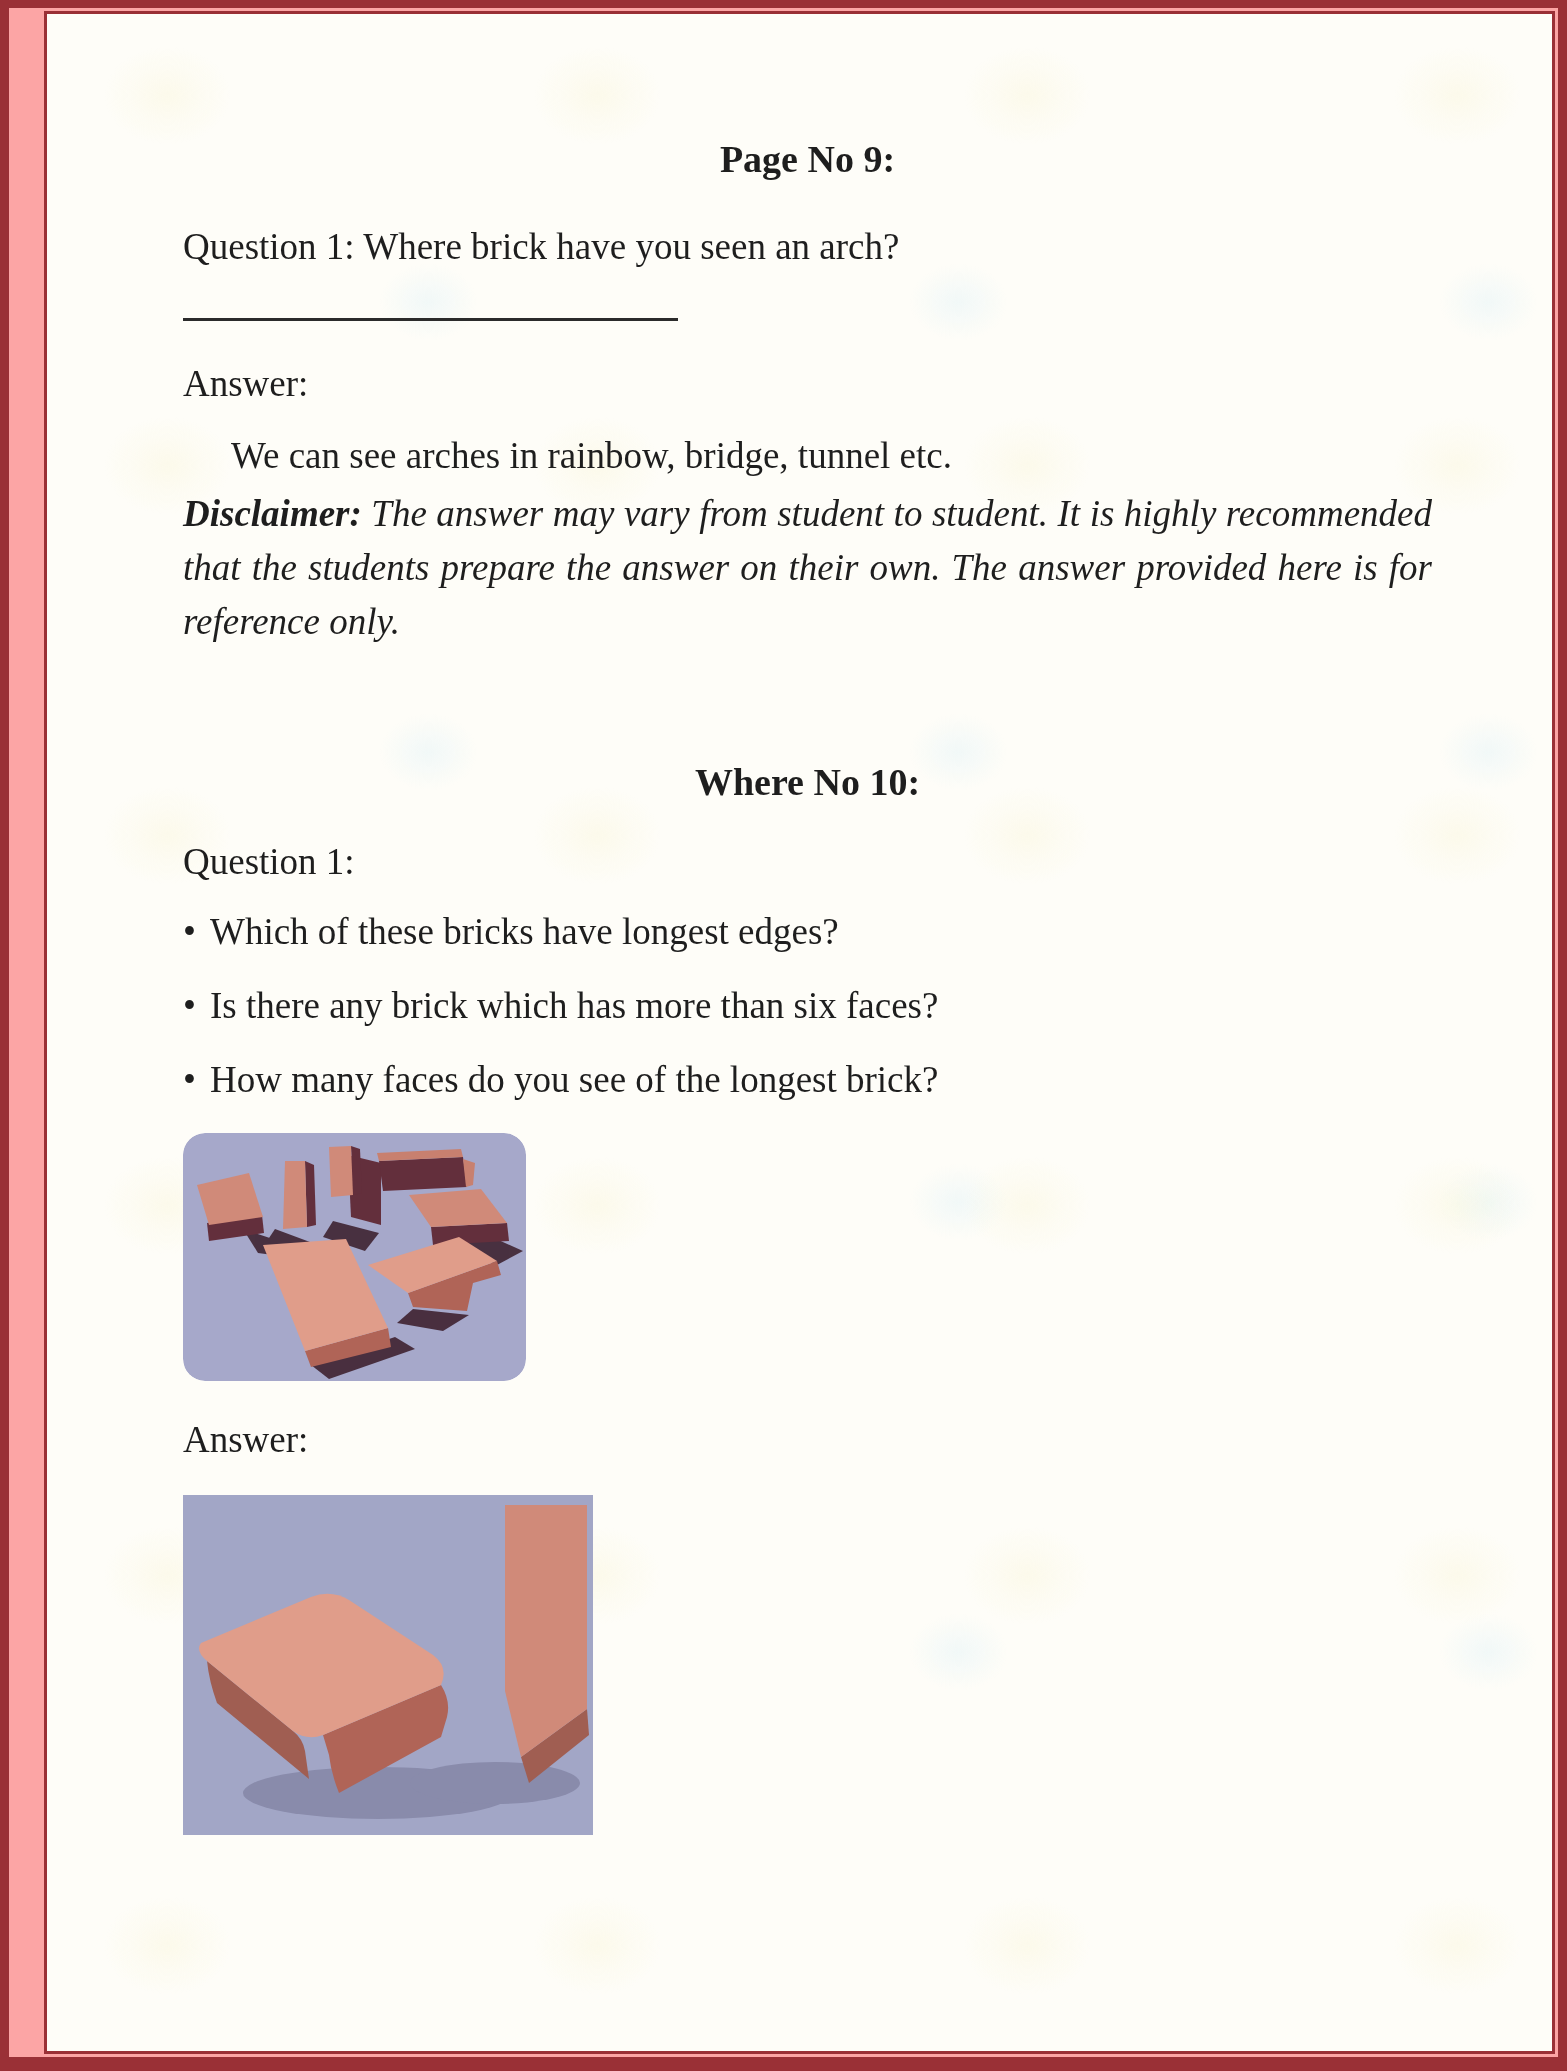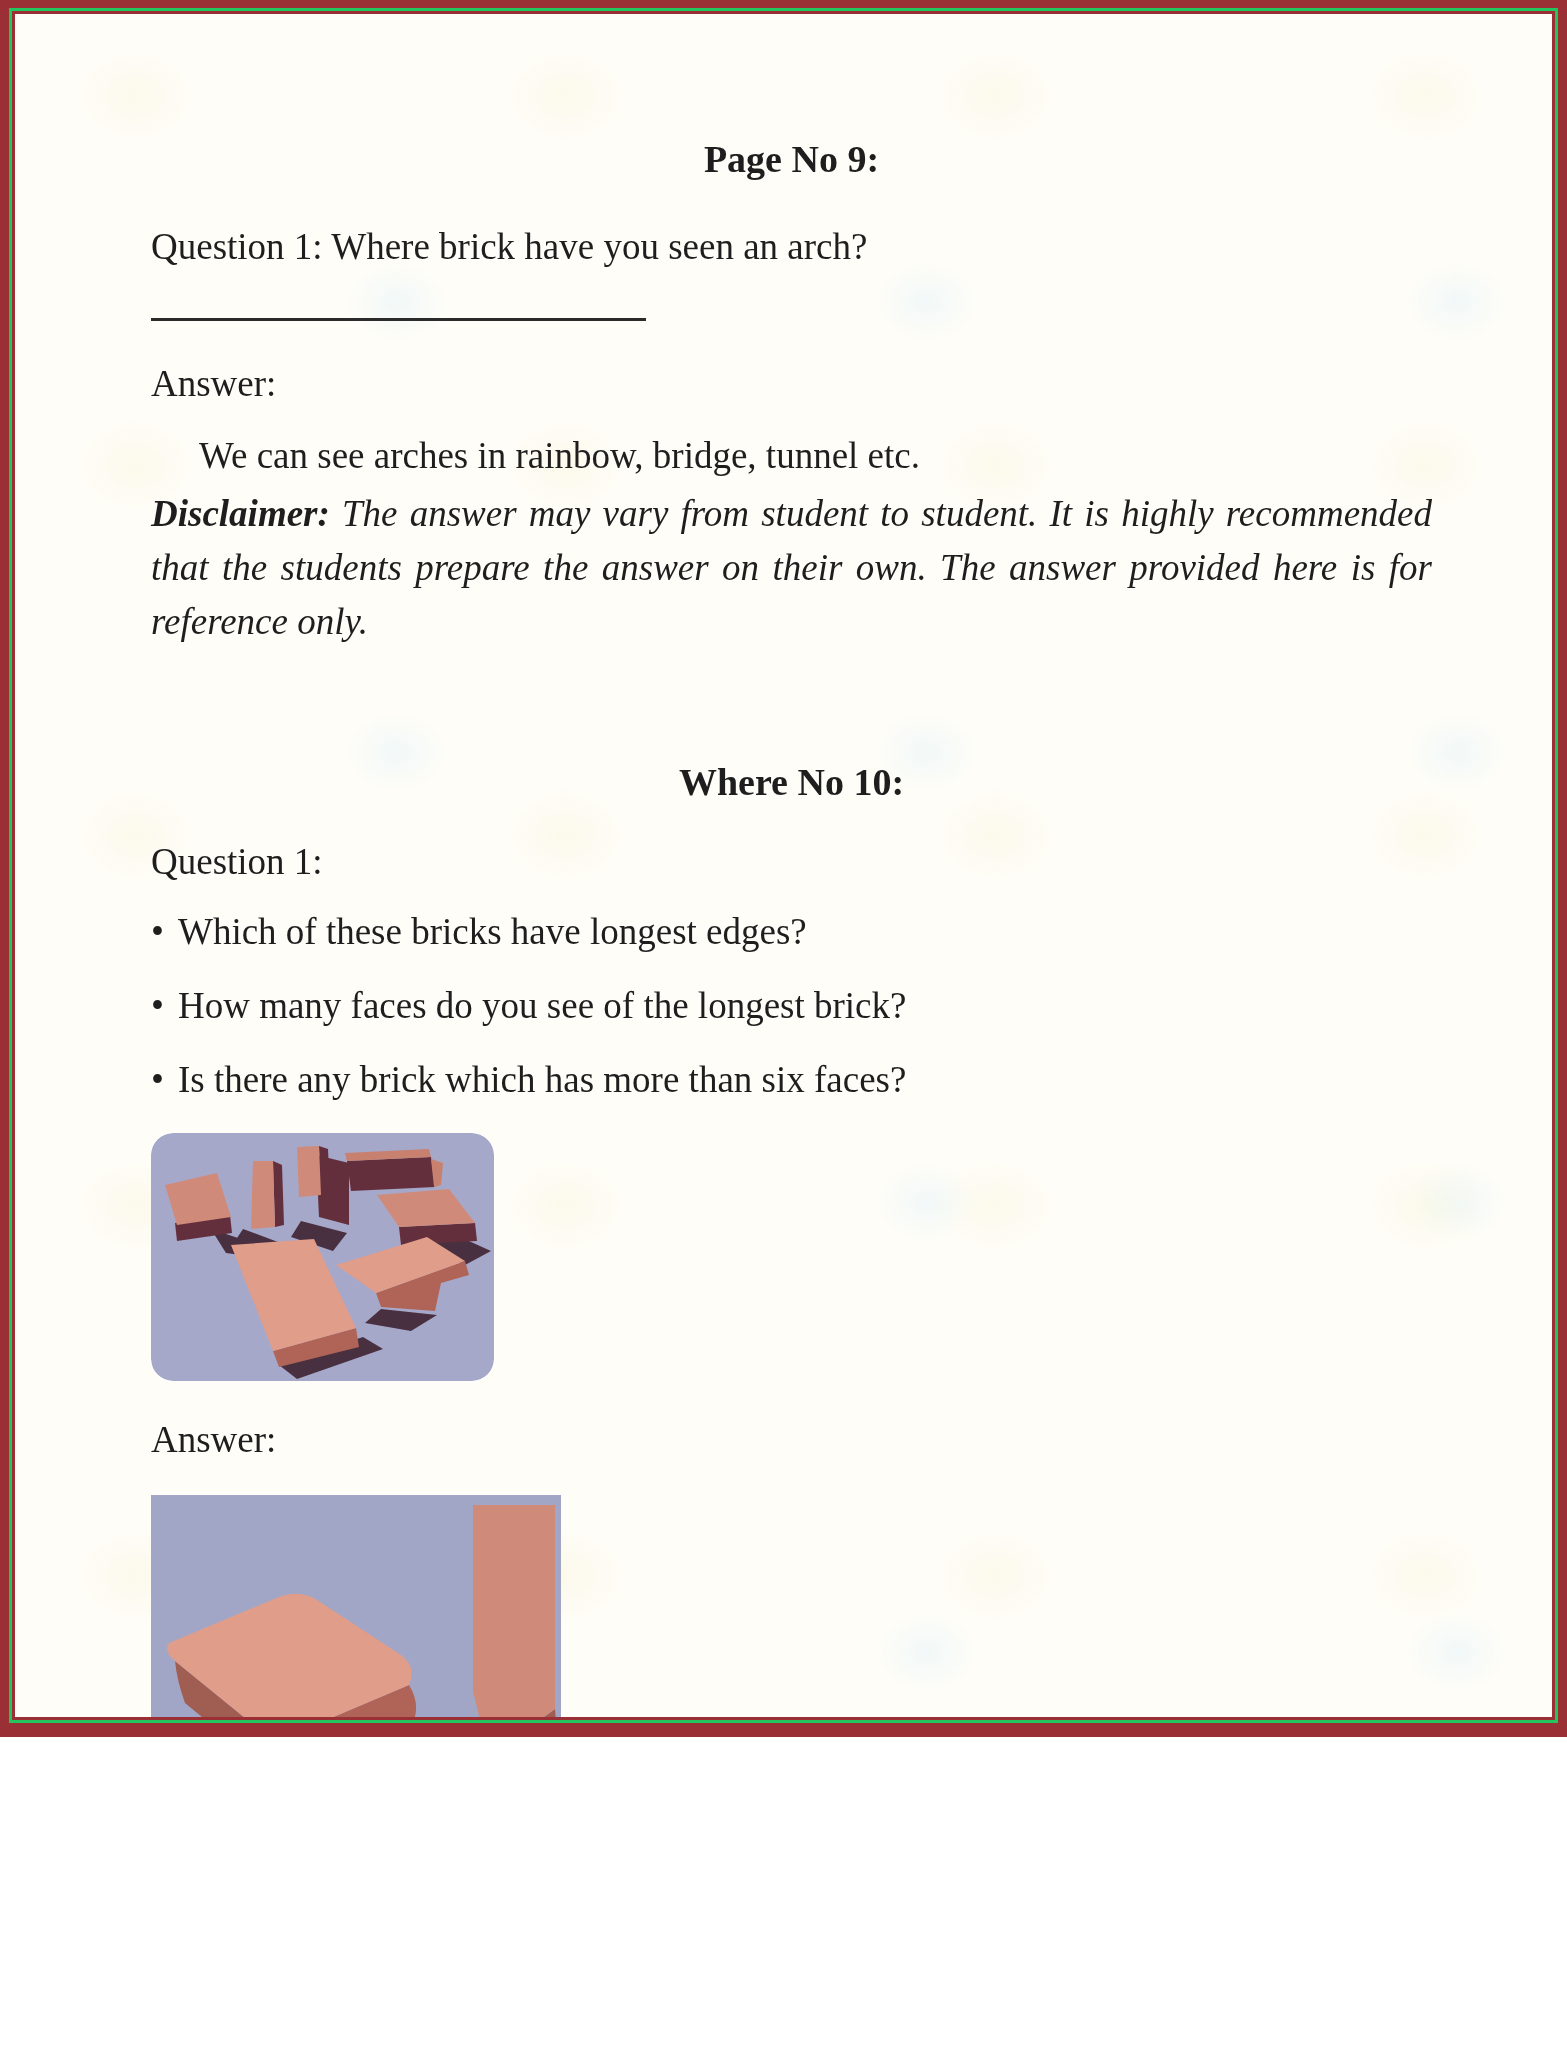--- a/index.html
+++ b/index.html
@@ -1,22 +1,23 @@
 <!DOCTYPE html>
 <html><head>
 <meta charset="utf-8">
 <style>
   html,body{margin:0;padding:0;background:#ffffff;}
   .frame{
     box-sizing:border-box;
-    width:1567px;height:1737px;
+    width:1567px;height:2071px;
     border-style:solid;
     border-color:#9a3036;
     border-width:8px 9px 14px 9px;
-    background:#22c55e;
+    background:#fca5a5;
+    padding-left:32px;
   }
   .inner{
     box-sizing:border-box;
     margin:3px;
     width:calc(100% - 6px);
     height:calc(100% - 6px);
     border:3px solid #9a3036;
     overflow:hidden;
     background-color:#fefdf8;
     background-image:
@@ -96,23 +97,23 @@
       <p class="at9">We can see arches in rainbow, bridge, tunnel etc.</p>
 
       <p class="disclaimer"><span class="dis-label">Disclaimer:</span><span> The answer may vary from student to student. It is highly recommended that the students prepare the answer on their own. The answer provided here is for reference only.</span></p>
 
       <h2 class="center-title t2">Where No 10:</h2>
 
       <p class="bold ql10">Question 1:</p>
 
       <p class="bullet b1"><span>•</span><span class="txt">Which of these bricks have longest edges?</span></p>
 
+      <p class="bullet b3"><span>•</span><span class="txt">Is there any brick which has more than six faces?</span></p>
+
       <p class="bullet b2"><span>•</span><span class="txt">How many faces do you see of the longest brick?</span></p>
-
-      <p class="bullet b3"><span>•</span><span class="txt">Is there any brick which has more than six faces?</span></p>
 
       <div class="photo1">
         <svg width="343" height="248" viewBox="0 0 343 248" xmlns="http://www.w3.org/2000/svg">
           <rect x="0" y="0" width="343" height="248" rx="22" fill="#a6a8ca"></rect>
 
           <g opacity="0.9" fill="#3f2331">
             <polygon points="60,96 108,112 135,128 75,120"></polygon>
             <polygon points="92,96 135,112 120,128 84,108"></polygon>
             <polygon points="150,88 196,100 182,118 140,104"></polygon>
             <polygon points="128,232 212,204 232,216 146,246"></polygon>

